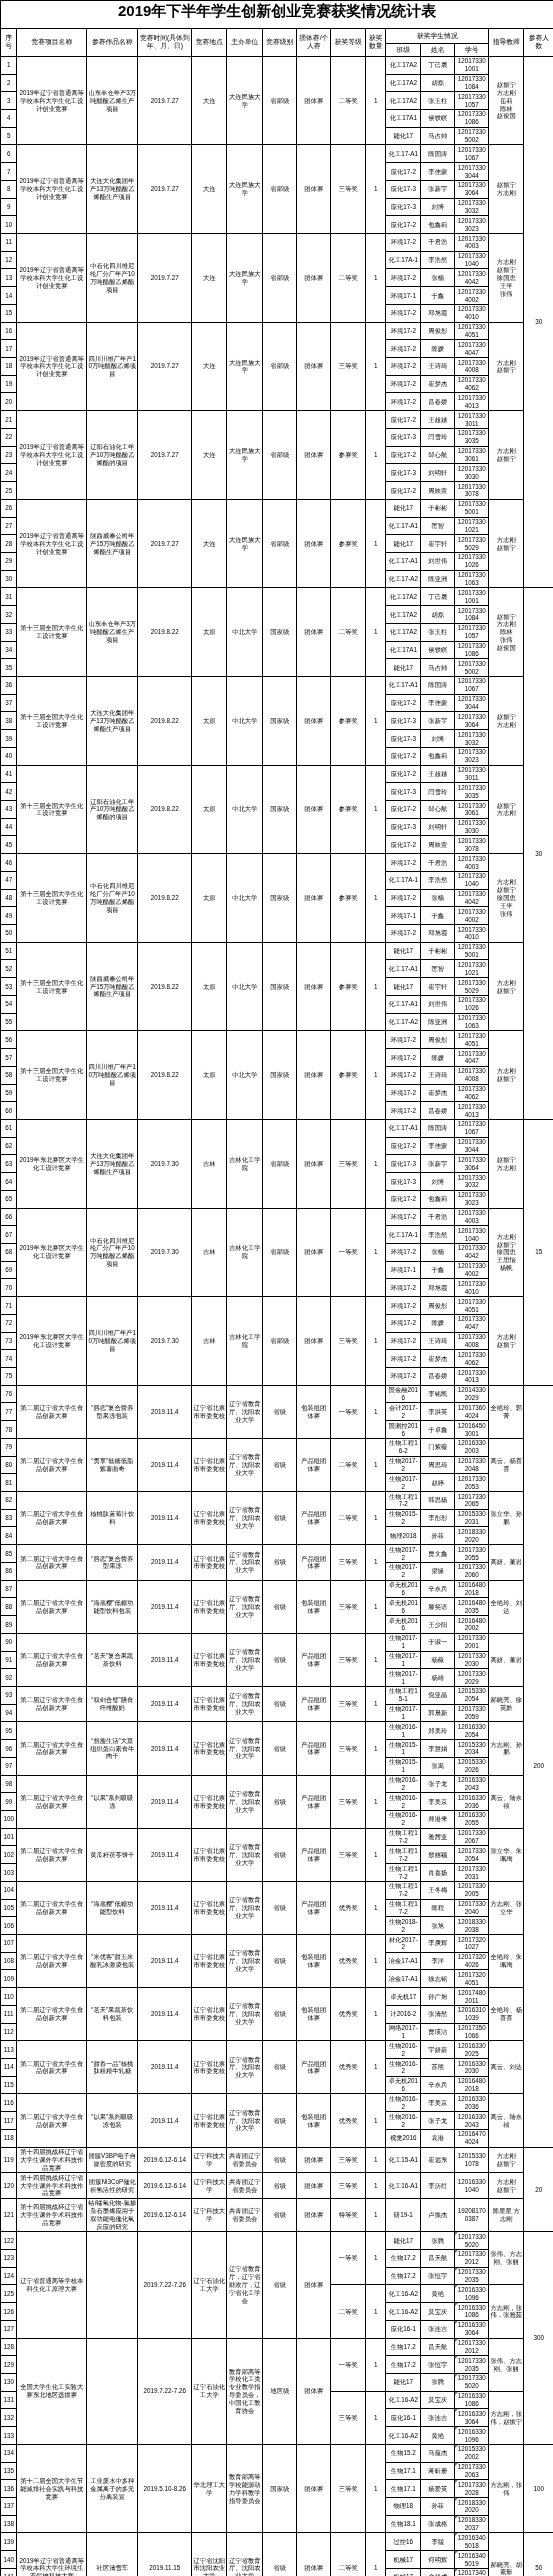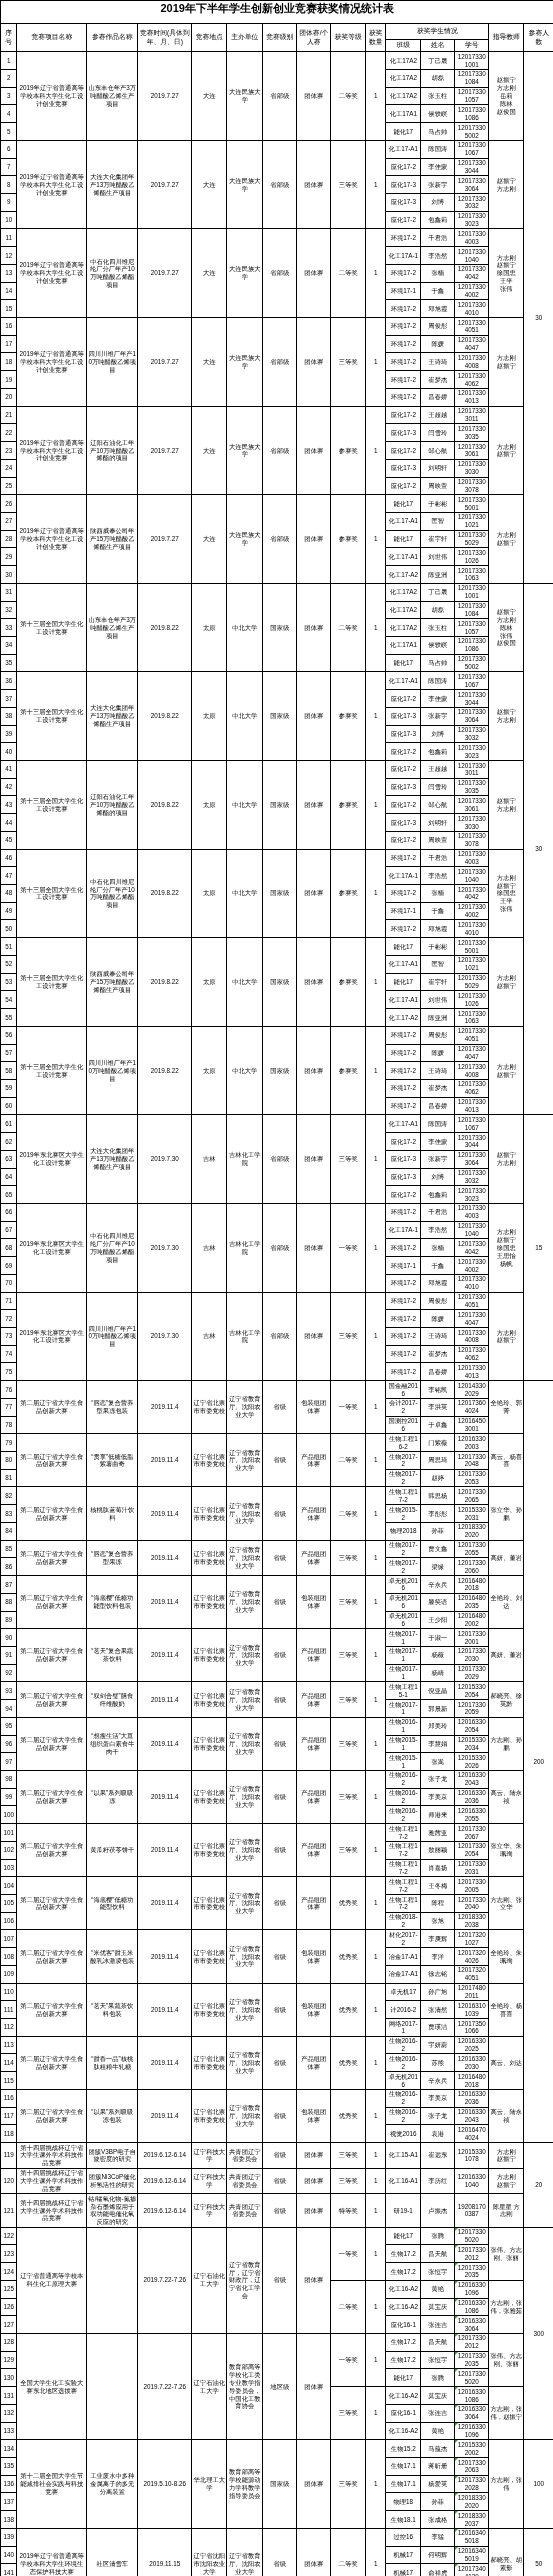--- a/index.html
+++ b/index.html
@@ -3,21 +3,21 @@
 <meta charset="utf-8">
 <style>
   html,body { margin:0; padding:0; background:#fff; }
   body { width:553px; font-family:"Liberation Sans", sans-serif; }
   table { border-collapse:collapse; table-layout:fixed; width:553px; }
   td, th { border:0.5px solid #000; font-size:6.3px; line-height:1.25; text-align:center;
            vertical-align:middle; padding:0.5px 1px; word-break:break-all; overflow:hidden;
            font-weight:normal; color:#000; box-sizing:border-box; }
   tr.data-row { height:17.3px; }
   tr.group-start td { border-top-width:1px; }
-  .title-row td { font-size:11px; font-weight:bold; height:15.7px; border-bottom:none; }
+  .title-row td { font-size:15px; font-weight:bold; height:15.7px; border-bottom:none; }
   .blank-row td { height:7.3px; border-top:none; }
   .head-row th { font-size:6.8px; }
   .head-row1 { height:15.7px; }
   .head-row2 { height:12.6px; }
   .teacher-cell, .host-cell, .place-cell { white-space:pre-line; }
   .red-row td { color:#f00; }
   td.gtri { position:relative; }
   td.gtri::before { content:""; position:absolute; top:0; left:0; width:0; height:0;
                     border-top:3.7px solid #3c9a35; border-right:3.7px solid transparent; }
   table { border:1px solid #000; }

